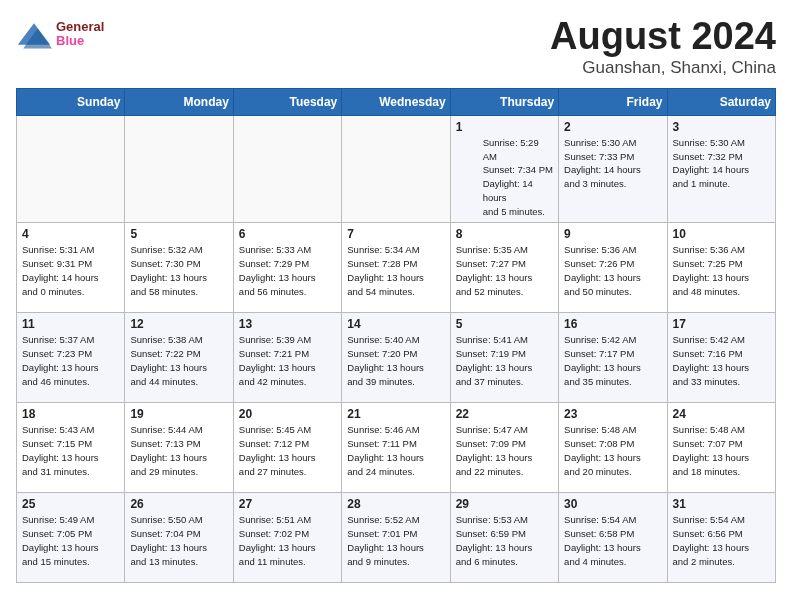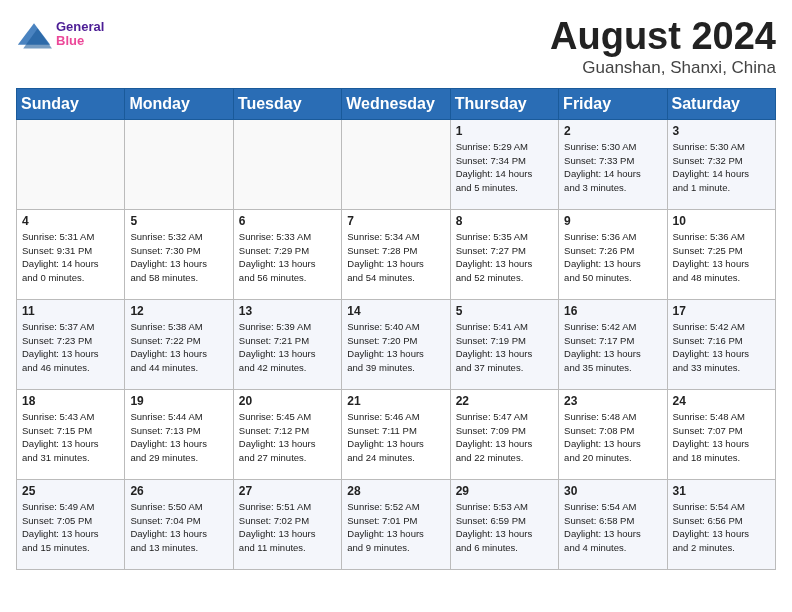--- a/index.html
+++ b/index.html
@@ -42,24 +42,24 @@
       color: #444;
     }
     table {
       width: 100%;
       border-collapse: collapse;
       table-layout: fixed;
     }
     thead th {
       background: #2a6db5;
       color: #fff;
-      font-size: 16px;
+      font-size: 12px;
       font-weight: bold;
       padding: 6px 4px;
-      text-align: left;
+      text-align: right;
       border: 1px solid #1a5a9a;
     }
     tbody td {
       border: 1px solid #bbb;
       vertical-align: top;
       padding: 4px 5px;
       font-size: 10px;
       color: #222;
       height: 90px;
       background: #fff;
@@ -86,21 +86,21 @@
 <body>
 
 <div class="header">
   <div class="logo">
     <svg class="logo-icon" viewBox="0 0 40 40">
       <rect x="0" y="0" width="40" height="40" fill="white"></rect>
       <polygon points="20,8 38,32 2,32" fill="#2a6db5" opacity="0.85"></polygon>
       <polygon points="24,14 40,36 8,36" fill="#1a5a9a" opacity="0.6"></polygon>
     </svg>
     <div>
-      <div style="font-size:13px; font-weight:bold; color:#4c1d95; line-height:1.1;">
+      <div style="font-size:13px; font-weight:bold; color:#7f1d1d; line-height:1.1;">
         <span>General</span>
       </div>
       <div style="font-size:13px; font-weight:bold; color:#ec4899; line-height:1.1;">
         <span>Blue</span>
       </div>
     </div>
   </div>
   <div class="title-block">
     <div class="month-title">August 2024</div>
     <div class="location-title">Guanshan, Shanxi, China</div>
@@ -120,21 +120,21 @@
     </tr>
   </thead>
   <tbody id="calendar-body">
   <tr>
         <td class="empty-cell"></td>
         <td class="empty-cell"></td>
         <td class="empty-cell"></td>
         <td class="empty-cell"></td>
         <td>
           <span class="day-num">1</span>
-          <div class="day-info" style="white-space: pre-line;">Sunrise: 5:29 AM
+          <div class="day-info" style="white-space: pre-line; margin-left: 27px;">Sunrise: 5:29 AM
 Sunset: 7:34 PM
 Daylight: 14 hours
 and 5 minutes.</div>
         </td>
         <td>
           <span class="day-num">2</span>
           <div class="day-info" style="white-space: pre-line;">Sunrise: 5:30 AM
 Sunset: 7:33 PM
 Daylight: 14 hours
 and 3 minutes.</div>

